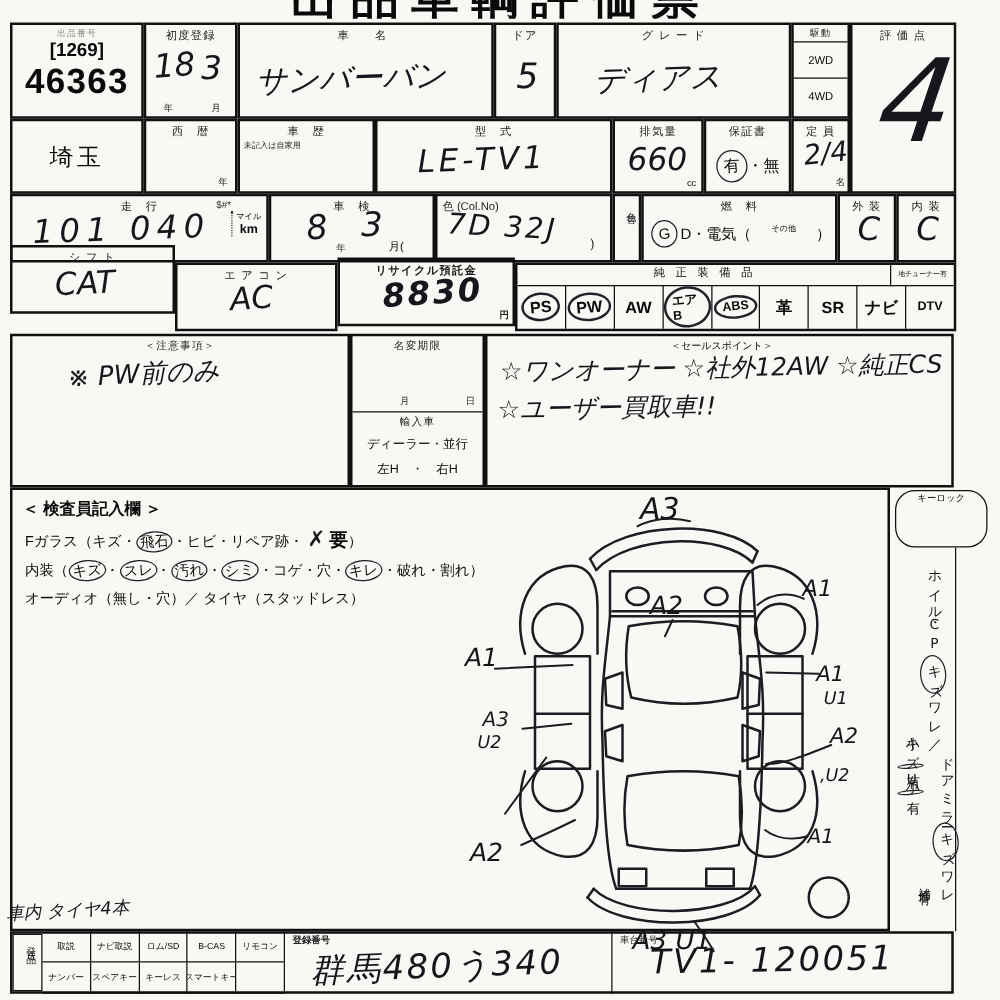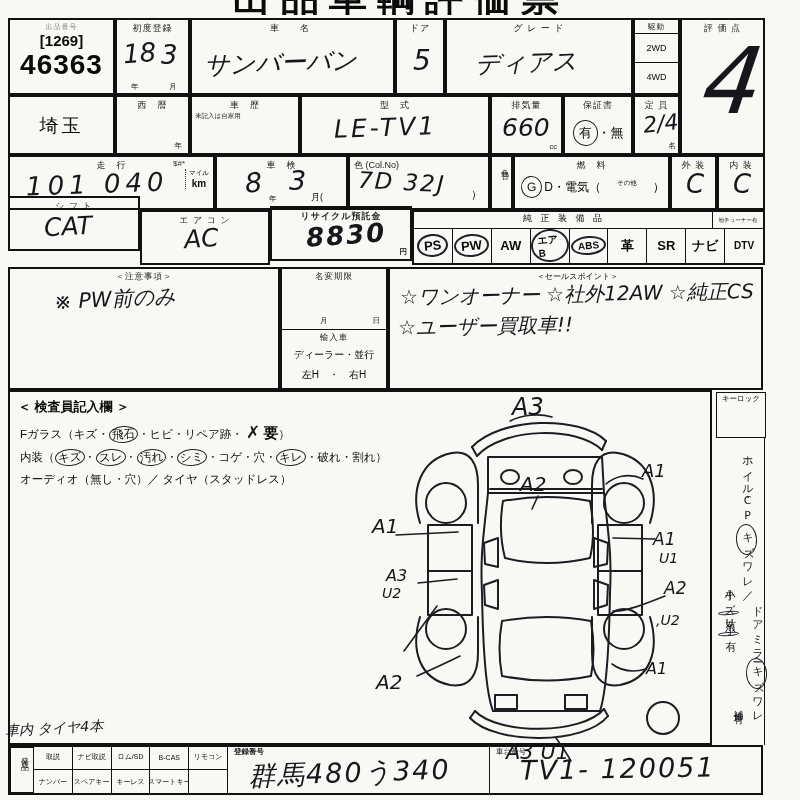--- a/index.html
+++ b/index.html
@@ -314,21 +314,21 @@
     <text x="22" y="205" font-size="14">U2</text>
     <text x="16" y="296" font-size="20">A2</text>
     <text x="293" y="152" font-size="17">A1</text>
     <text x="299" y="170" font-size="14">U1</text>
     <text x="304" y="201" font-size="17">A2</text>
     <text x="296" y="232" font-size="14">,U2</text>
     <text x="286" y="281" font-size="16">A1</text>
     <text x="146" y="366" font-size="21">A3 U1</text>
   </svg>
 
-  <div class="cell" style="left:716px;top:392px;width:50px;height:46px;border-width:1.5px;">
+  <div class="cell" style="left:716px;top:392px;width:74px;height:46px;border-width:1.5px;border-radius:16px;">
     <div style="font-size:7.5px;text-align:center;padding-top:1px;">キーロック</div>
   </div>
   <div class="abs" style="left:764px;top:438px;width:0;height:307px;border-left:1.5px solid #111;"></div>
 
   <div class="vtext abs" style="left:736px;top:448px;height:160px;">
     <span>ホイル・CP</span><span class="circ">キズ</span><span>ワレ</span><span>／</span>
   </div>
   <div class="vtext abs" style="left:718px;top:580px;height:140px;">
     <span>小キズ</span><span class="circ">有</span><span>小U</span><span class="circ">有</span>
   </div>

